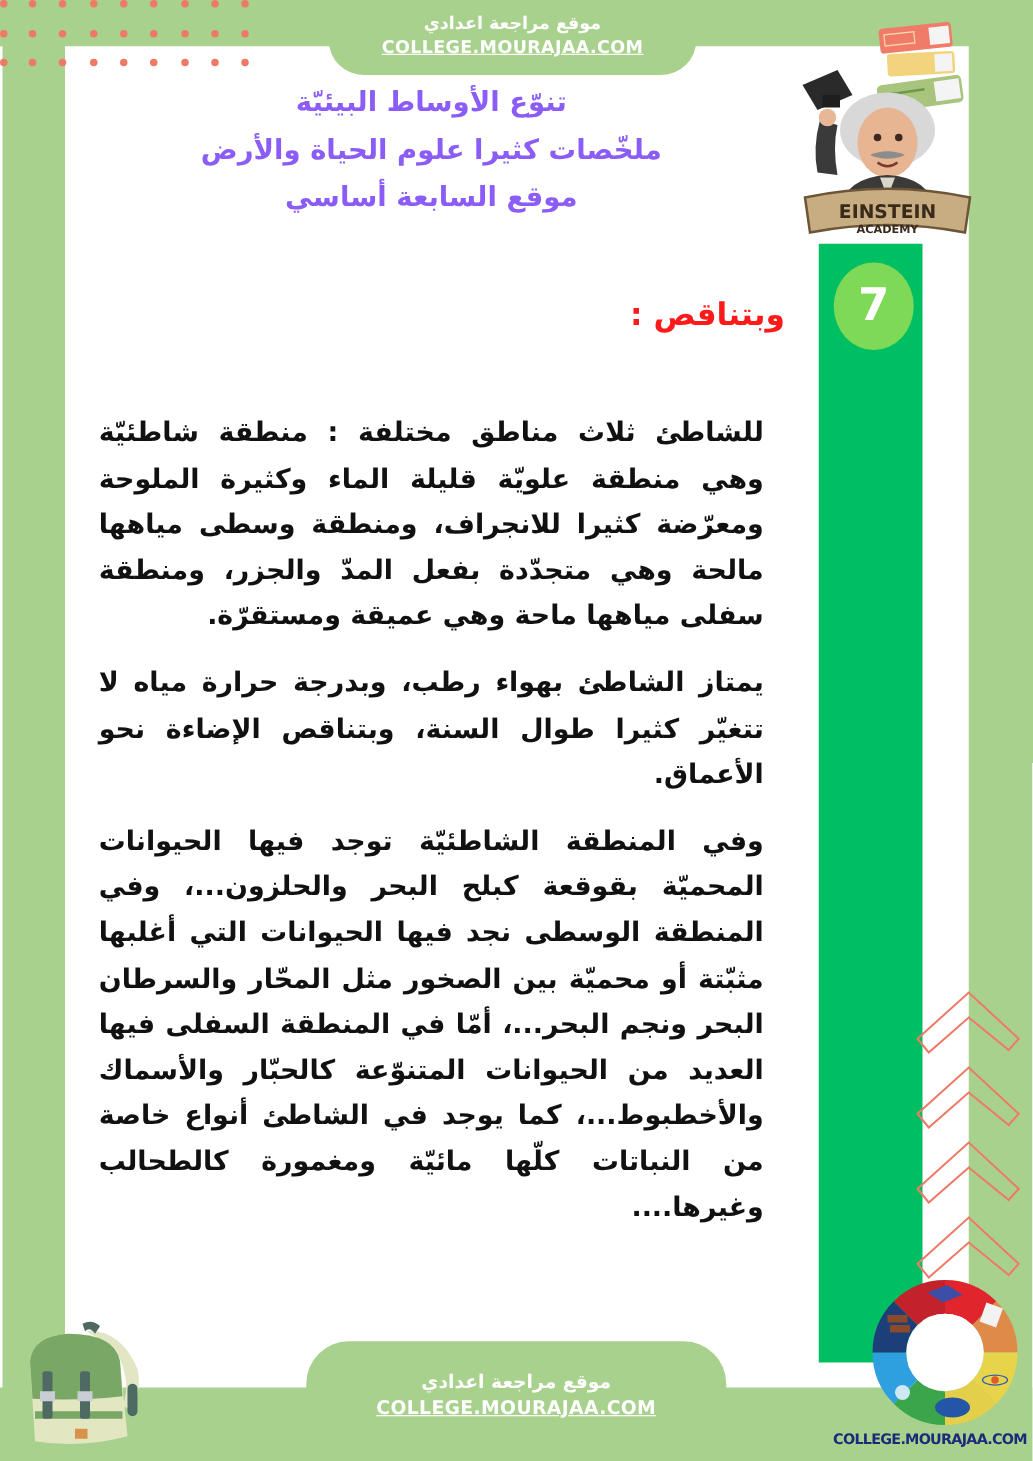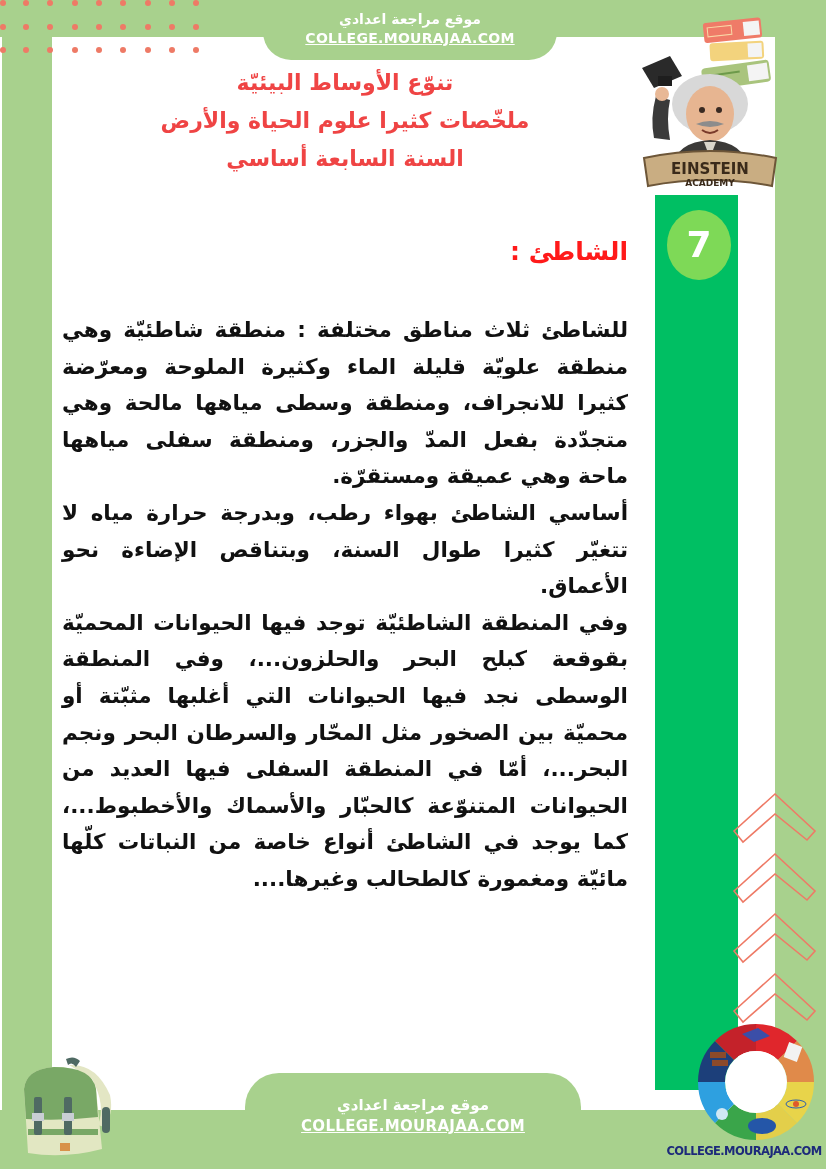--- a/index.html
+++ b/index.html
@@ -16,38 +16,38 @@
 
     .tab-top { position: absolute; left: 263px; top: 0; width: 294px; height: 60px; background: #a8d18d;
                border-radius: 0 0 28px 28px; text-align: center; color: #ffffff; padding-top: 10px; }
     .tab-bottom { position: absolute; left: 245px; top: 1073px; width: 336px; height: 60px; background: #a8d18d;
                   border-radius: 34px 34px 0 0; text-align: center; color: #ffffff; padding-top: 22px; }
     .tab-ar { font-family: "DejaVu Sans", sans-serif; font-size: 14px; font-weight: bold; direction: rtl; line-height: 19px; }
     .tab-en { font-family: "DejaVu Sans", sans-serif; font-size: 14px; font-weight: bold; text-decoration: underline; letter-spacing: 0.3px; line-height: 19px; }
     .tab-bottom .tab-ar, .tab-bottom .tab-en { font-size: 15px; line-height: 21px; }
 
     .titles { position: absolute; left: 120px; top: 64px; width: 450px; text-align: center; direction: rtl;
-              color: #ef4444; font-family: "DejaVu Sans", sans-serif; font-weight: bold; font-size: 22px; line-height: 38px; }
+              color: #8b5cf6; font-family: "DejaVu Sans", sans-serif; font-weight: bold; font-size: 22px; line-height: 38px; }
 
     .einstein { position: absolute; left: 636px; top: 18px; width: 148px; height: 172px; }
     .books { position: absolute; left: 700px; top: 14px; width: 72px; height: 80px; }
 
     .side-bar { position: absolute; left: 655px; top: 195px; width: 83px; height: 895px; background: #00bf63; }
     .num-circle { position: absolute; left: 667px; top: 210px; width: 64px; height: 70px; border-radius: 50%;
                   background: #7ed957; color: #ffffff; font-family: "DejaVu Sans", sans-serif; font-weight: bold;
                   font-size: 36px; text-align: center; line-height: 70px; }
 
     .chevrons { position: absolute; left: 733px; top: 790px; width: 93px; height: 250px; }
 
     .section-heading { position: absolute; left: 330px; top: 232px; width: 298px; text-align: right; direction: rtl;
                        color: #ff1a1a; font-family: "DejaVu Sans", sans-serif; font-weight: bold; font-size: 25px; line-height: 40px; }
 
     .body-text { position: absolute; left: 62px; top: 312px; width: 566px; direction: rtl; text-align: justify; text-align-last: right;
                  color: #111111; font-family: "DejaVu Sans", sans-serif; font-weight: bold; font-size: 21.5px; line-height: 36.6px; }
-    .body-text p { margin: 0; }
+    .body-text p { margin: 17px; }
 
     .backpack { position: absolute; left: 14px; top: 1055px; width: 100px; height: 110px; }
     .wheel { position: absolute; left: 694px; top: 1020px; width: 124px; height: 124px; }
     .wheel-caption { position: absolute; left: 662px; top: 1144px; width: 164px; text-align: center;
                      color: #1d2a7a; font-family: "DejaVu Sans", sans-serif; font-weight: bold; font-size: 11.5px; letter-spacing: -0.6px; }
   </style>
 </head>
 <body>
 
 <div class="frame-top"></div>
@@ -86,21 +86,21 @@
 </div>
 
 <div class="tab-top">
   <div class="tab-ar">موقع مراجعة اعدادي</div>
   <div class="tab-en">COLLEGE.MOURAJAA.COM</div>
 </div>
 
 <div class="titles">
   <div>تنوّع الأوساط البيئيّة</div>
   <div>ملخّصات كثيرا علوم الحياة والأرض</div>
-  <div>السنة السابعة أساسي</div>
+  <div>موقع السابعة أساسي</div>
 </div>
 
 <svg class="books" viewBox="0 0 72 80">
   <g transform="rotate(-6 36 40)">
     <rect x="6" y="6" width="58" height="20" rx="3" fill="#ef7b68"></rect>
     <rect x="46" y="9" width="16" height="14" fill="#f4f4f4"></rect>
     <rect x="10" y="11" width="24" height="9" fill="none" stroke="#f9d8a6" stroke-width="1"></rect>
   </g>
   <g transform="rotate(-3 36 40)">
     <rect x="10" y="28" width="54" height="18" rx="3" fill="#f3d37d"></rect>
@@ -142,25 +142,25 @@
 
 <svg class="chevrons" viewBox="0 0 93 250">
   <g fill="none" stroke="#ee7a66" stroke-width="1.6">
     <path d="M1 41 L42 4 L82 41 L74 50 L42 24 L10 52 Z"></path>
     <path d="M1 101 L42 64 L82 101 L74 110 L42 84 L10 112 Z"></path>
     <path d="M1 161 L42 124 L82 161 L74 170 L42 144 L10 172 Z"></path>
     <path d="M1 221 L42 184 L82 221 L74 230 L42 204 L10 232 Z"></path>
   </g>
 </svg>
 
-<div class="section-heading">الشاطئ :</div>
+<div class="section-heading">وبتناقص :</div>
 
 <div class="body-text">
   <p>للشاطئ ثلاث مناطق مختلفة : منطقة شاطئيّة وهي منطقة علويّة قليلة الماء وكثيرة الملوحة ومعرّضة كثيرا للانجراف، ومنطقة وسطى مياهها مالحة وهي متجدّدة بفعل المدّ والجزر، ومنطقة سفلى مياهها ماحة وهي عميقة ومستقرّة.</p>
-  <p>أساسي الشاطئ بهواء رطب، وبدرجة حرارة مياه لا تتغيّر كثيرا طوال السنة، وبتناقص الإضاءة نحو الأعماق.</p>
+  <p>يمتاز الشاطئ بهواء رطب، وبدرجة حرارة مياه لا تتغيّر كثيرا طوال السنة، وبتناقص الإضاءة نحو الأعماق.</p>
   <p>وفي المنطقة الشاطئيّة توجد فيها الحيوانات المحميّة بقوقعة كبلح البحر والحلزون...، وفي المنطقة الوسطى نجد فيها الحيوانات التي أغلبها مثبّتة أو محميّة بين الصخور مثل المحّار والسرطان البحر ونجم البحر...، أمّا في المنطقة السفلى فيها العديد من الحيوانات المتنوّعة كالحبّار والأسماك والأخطبوط...، كما يوجد في الشاطئ أنواع خاصة من النباتات كلّها مائيّة ومغمورة كالطحالب وغيرها....</p>
 </div>
 
 <svg class="backpack" viewBox="0 0 100 110">
   <path d="M55 10 Q82 8 96 40 Q100 60 90 72 L84 70 Q92 50 78 24 Z" fill="#e3e6c4"></path>
   <path d="M52 4 Q60 0 66 6 L62 12 Q58 6 54 10 Z" fill="#4f6a63"></path>
   <rect x="88" y="52" width="8" height="26" rx="4" fill="#4f6a63"></rect>
   <path d="M10 34 Q12 14 40 12 Q78 12 82 34 L88 94 Q50 104 14 98 Z" fill="#e2e7c2"></path>
   <path d="M10 34 Q12 14 40 12 Q78 12 82 34 L84 62 Q50 66 12 64 Z" fill="#79a866"></path>
   <rect x="14" y="74" width="70" height="6" fill="#79a866"></rect>

